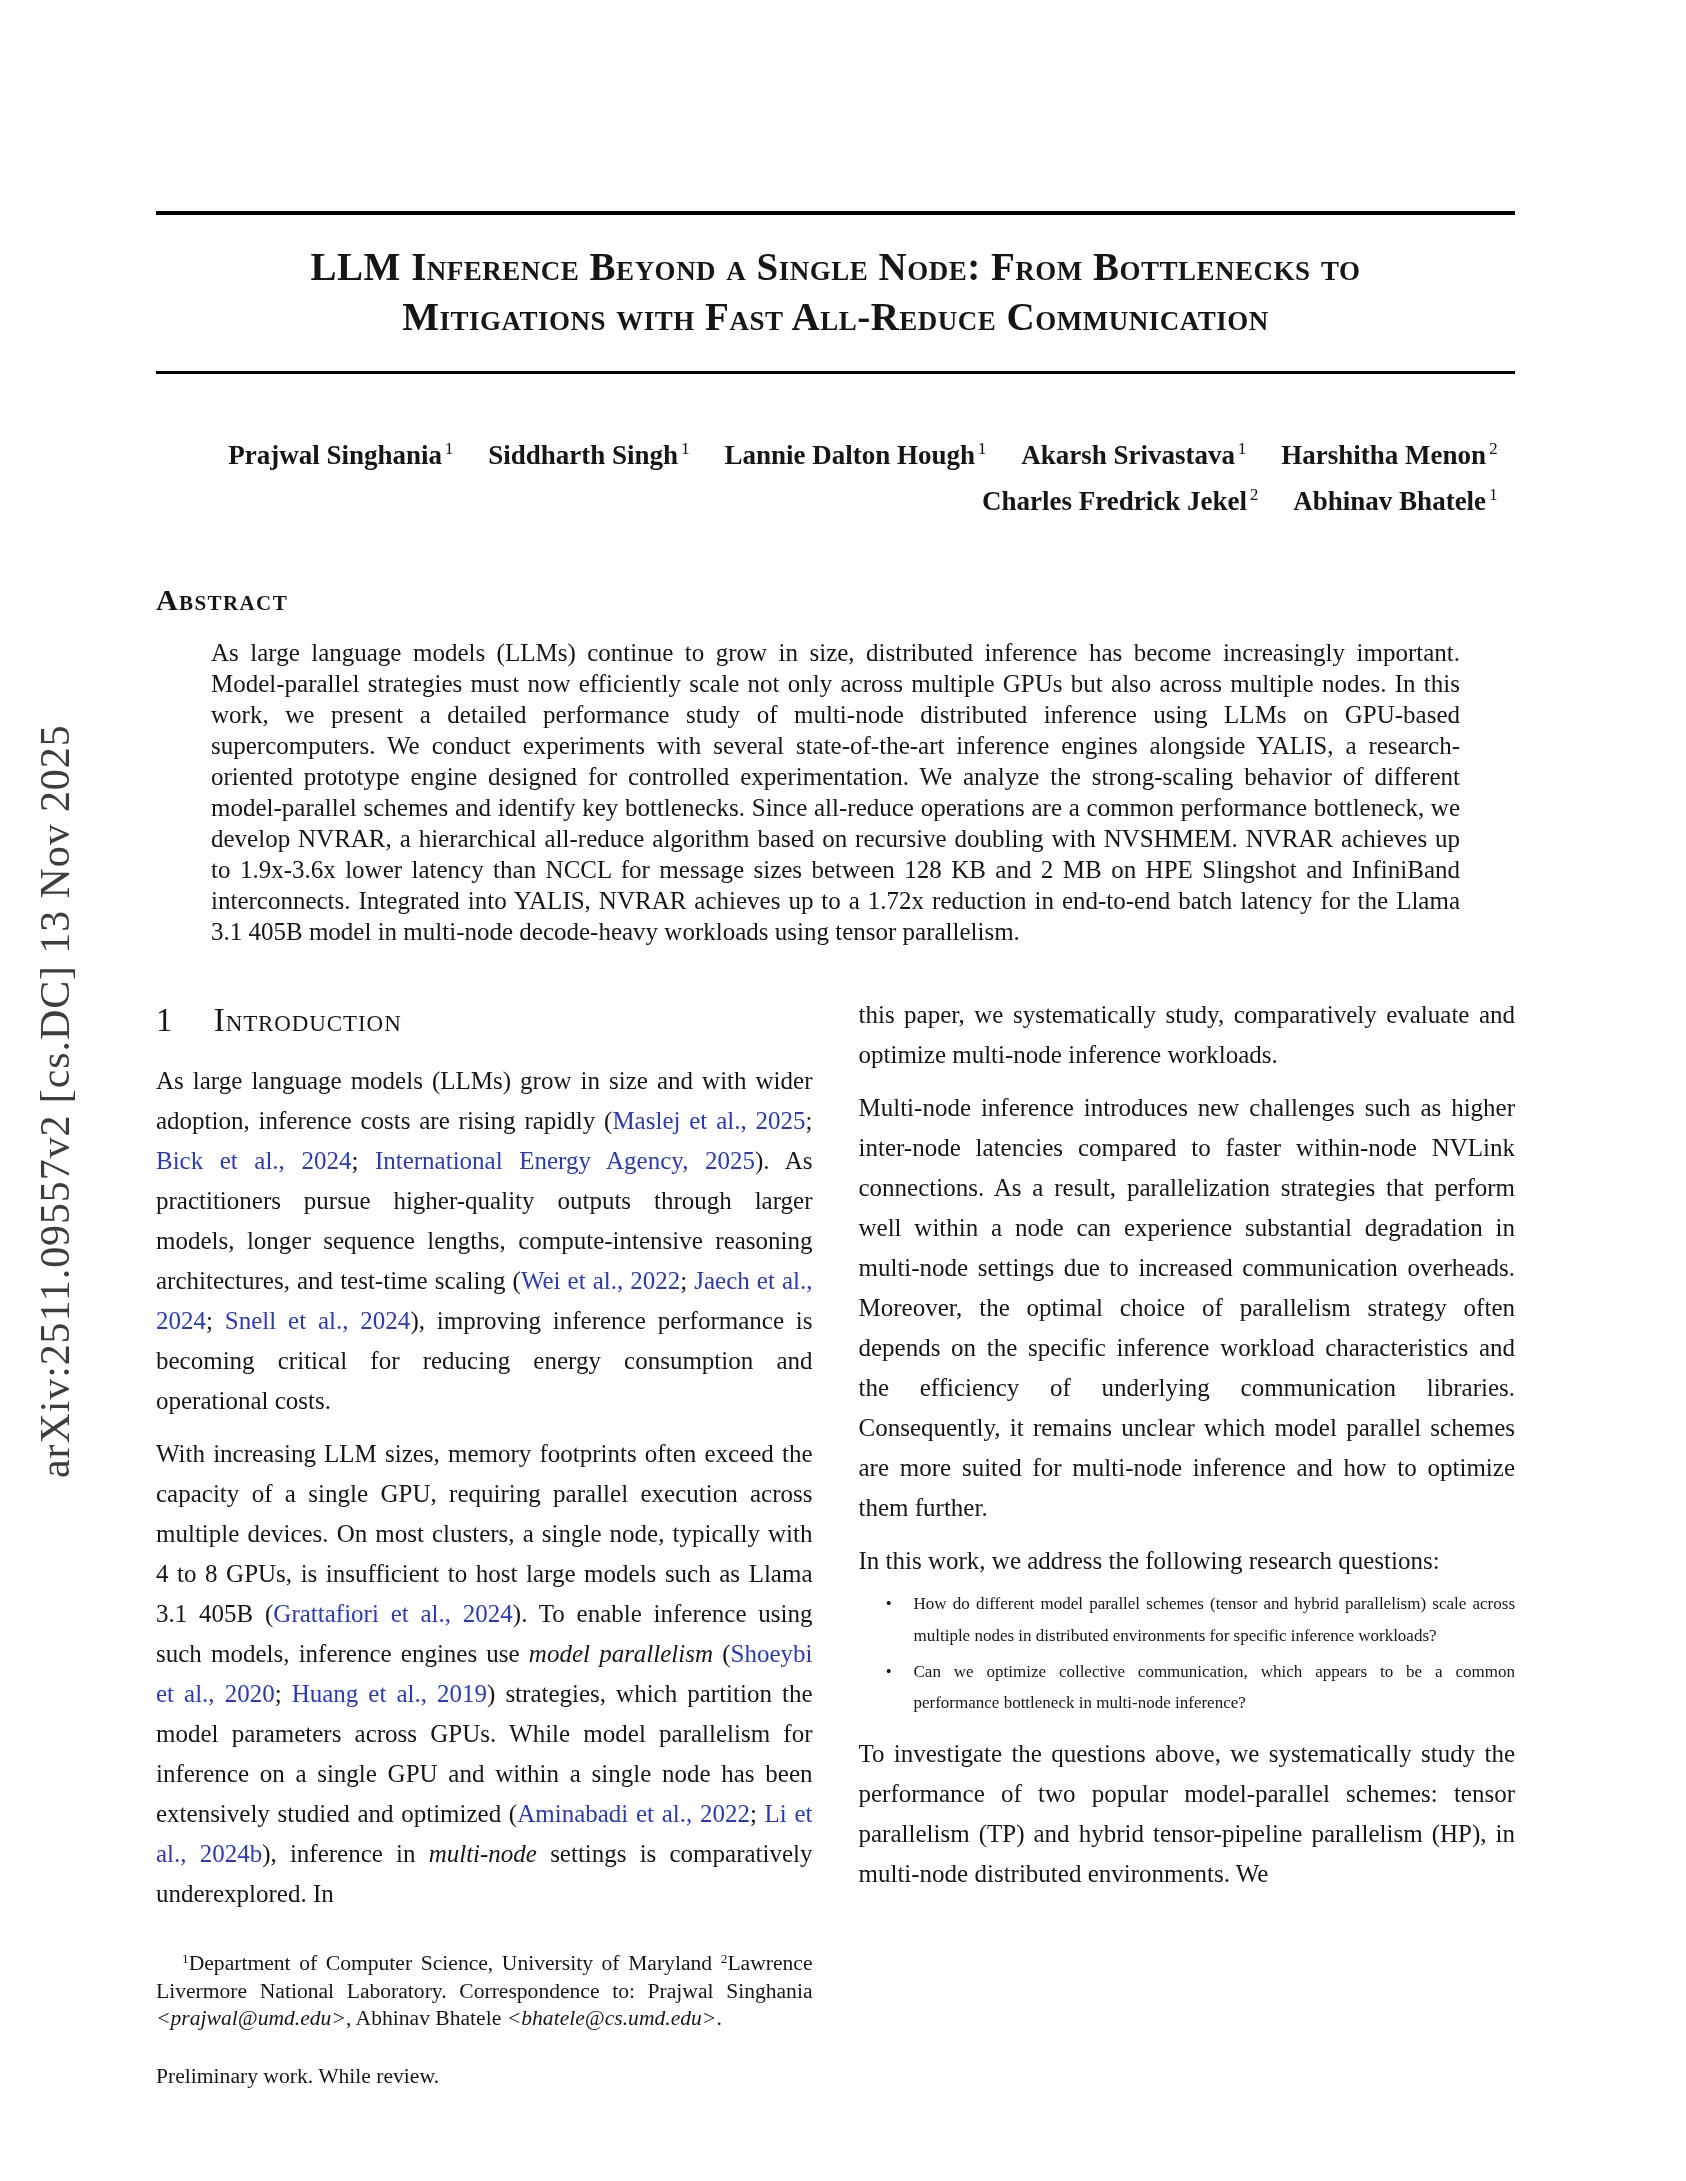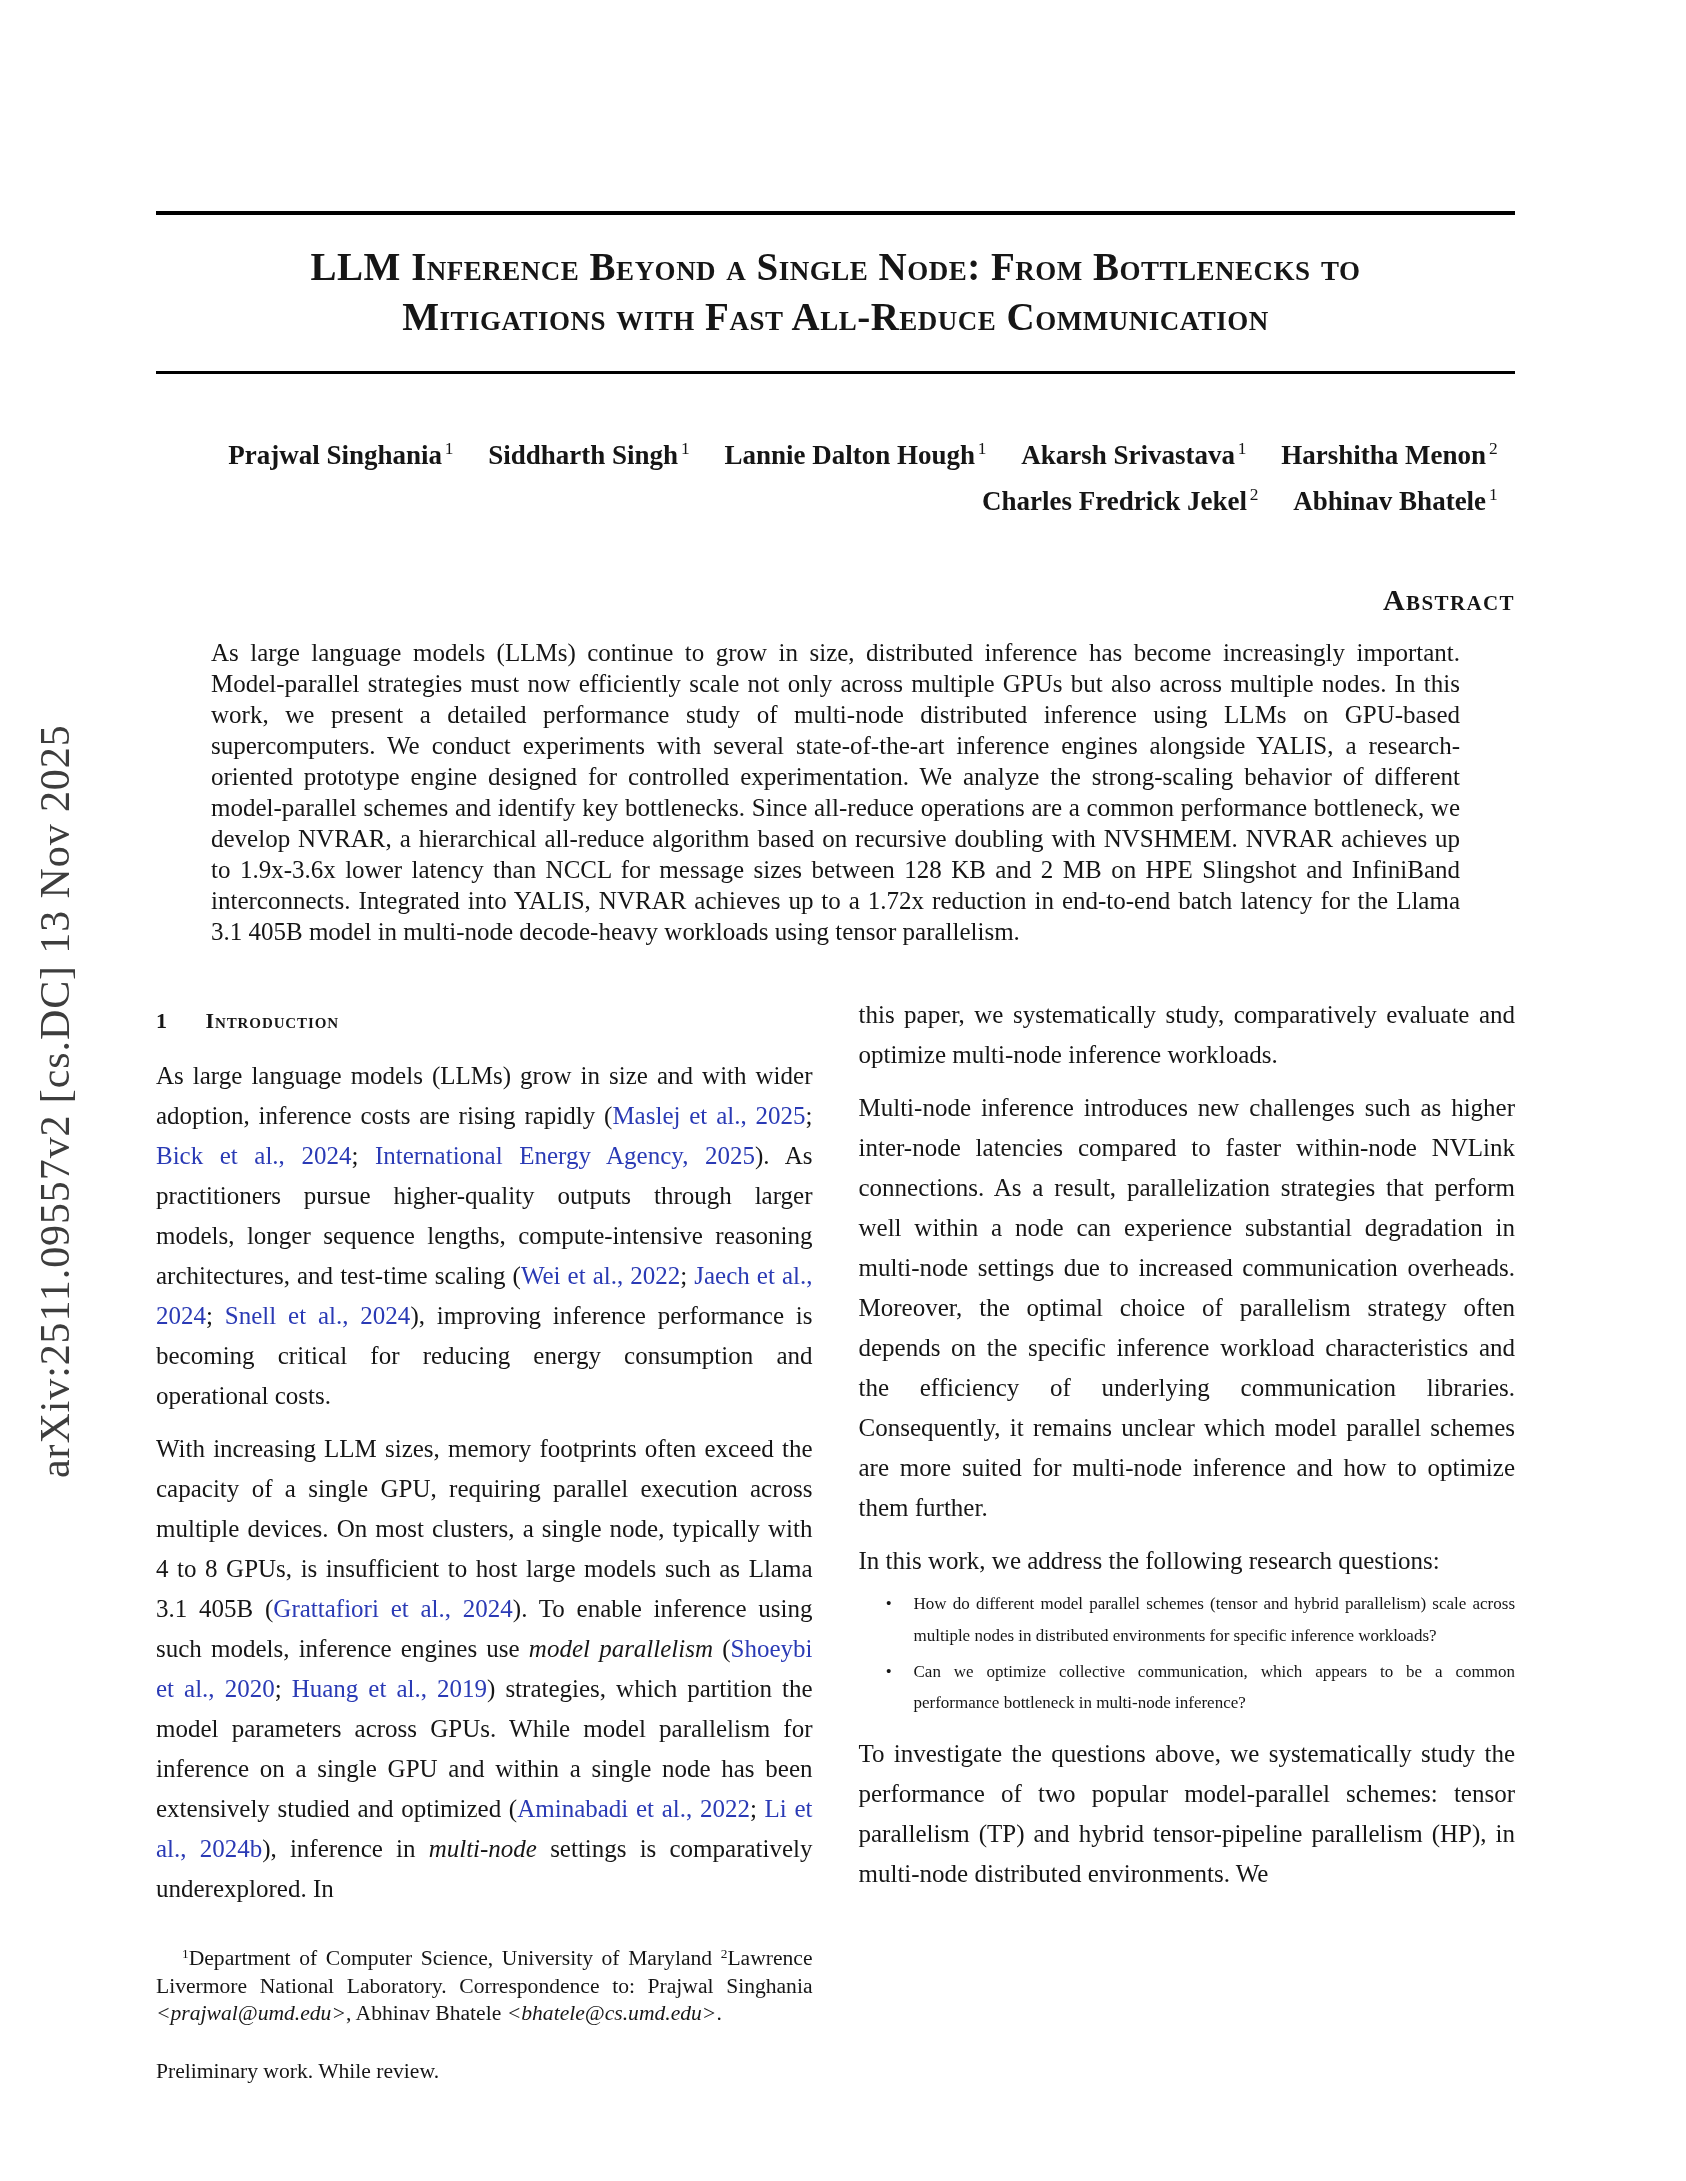--- a/index.html
+++ b/index.html
@@ -41,21 +41,21 @@
   }
   h1.title .tline { display: block; }
 
   .authors { margin-top: 55px; text-align: right; }
   .author-row { line-height: 39px; font-size: 27px; }
   .author { font-weight: 700; margin: 0 17.4px; white-space: nowrap; }
   .author sup { font-size: 17.4px; font-weight: 400; margin-left: 2.8px; }
 
   h2.abstract-heading {
     margin-top: 62px;
-    text-align: right;
+    text-align: left;
     font-size: 30px;
     font-weight: 700;
     font-variant: small-caps;
     letter-spacing: 1.4px;
   }
   p.abstract-body {
     width: 1249px;
     margin: 20px auto 0;
     font-size: 25px;
     line-height: 31px;
@@ -65,23 +65,23 @@
   .columns {
     margin-top: 48px;
     display: flex;
     gap: 46px;
     height: 1065px;
   }
   .col { width: 657px; }
   .col-left { display: flex; flex-direction: column; }
 
   h3.section-heading {
-    font-size: 22px;
-    font-weight: 700;
-    margin: 13px 0 22px 0;
+    font-size: 33px;
+    font-weight: 400;
+    margin: 7px 0 22px 0;
   }
   h3 .sec-num { margin-right: 33px; }
   h3 .sec-title { font-variant: small-caps; letter-spacing: 0.9px; }
 
   p.body-para {
     font-size: 25px;
     line-height: 40px;
     text-align: justify;
     margin-bottom: 13px;
   }

